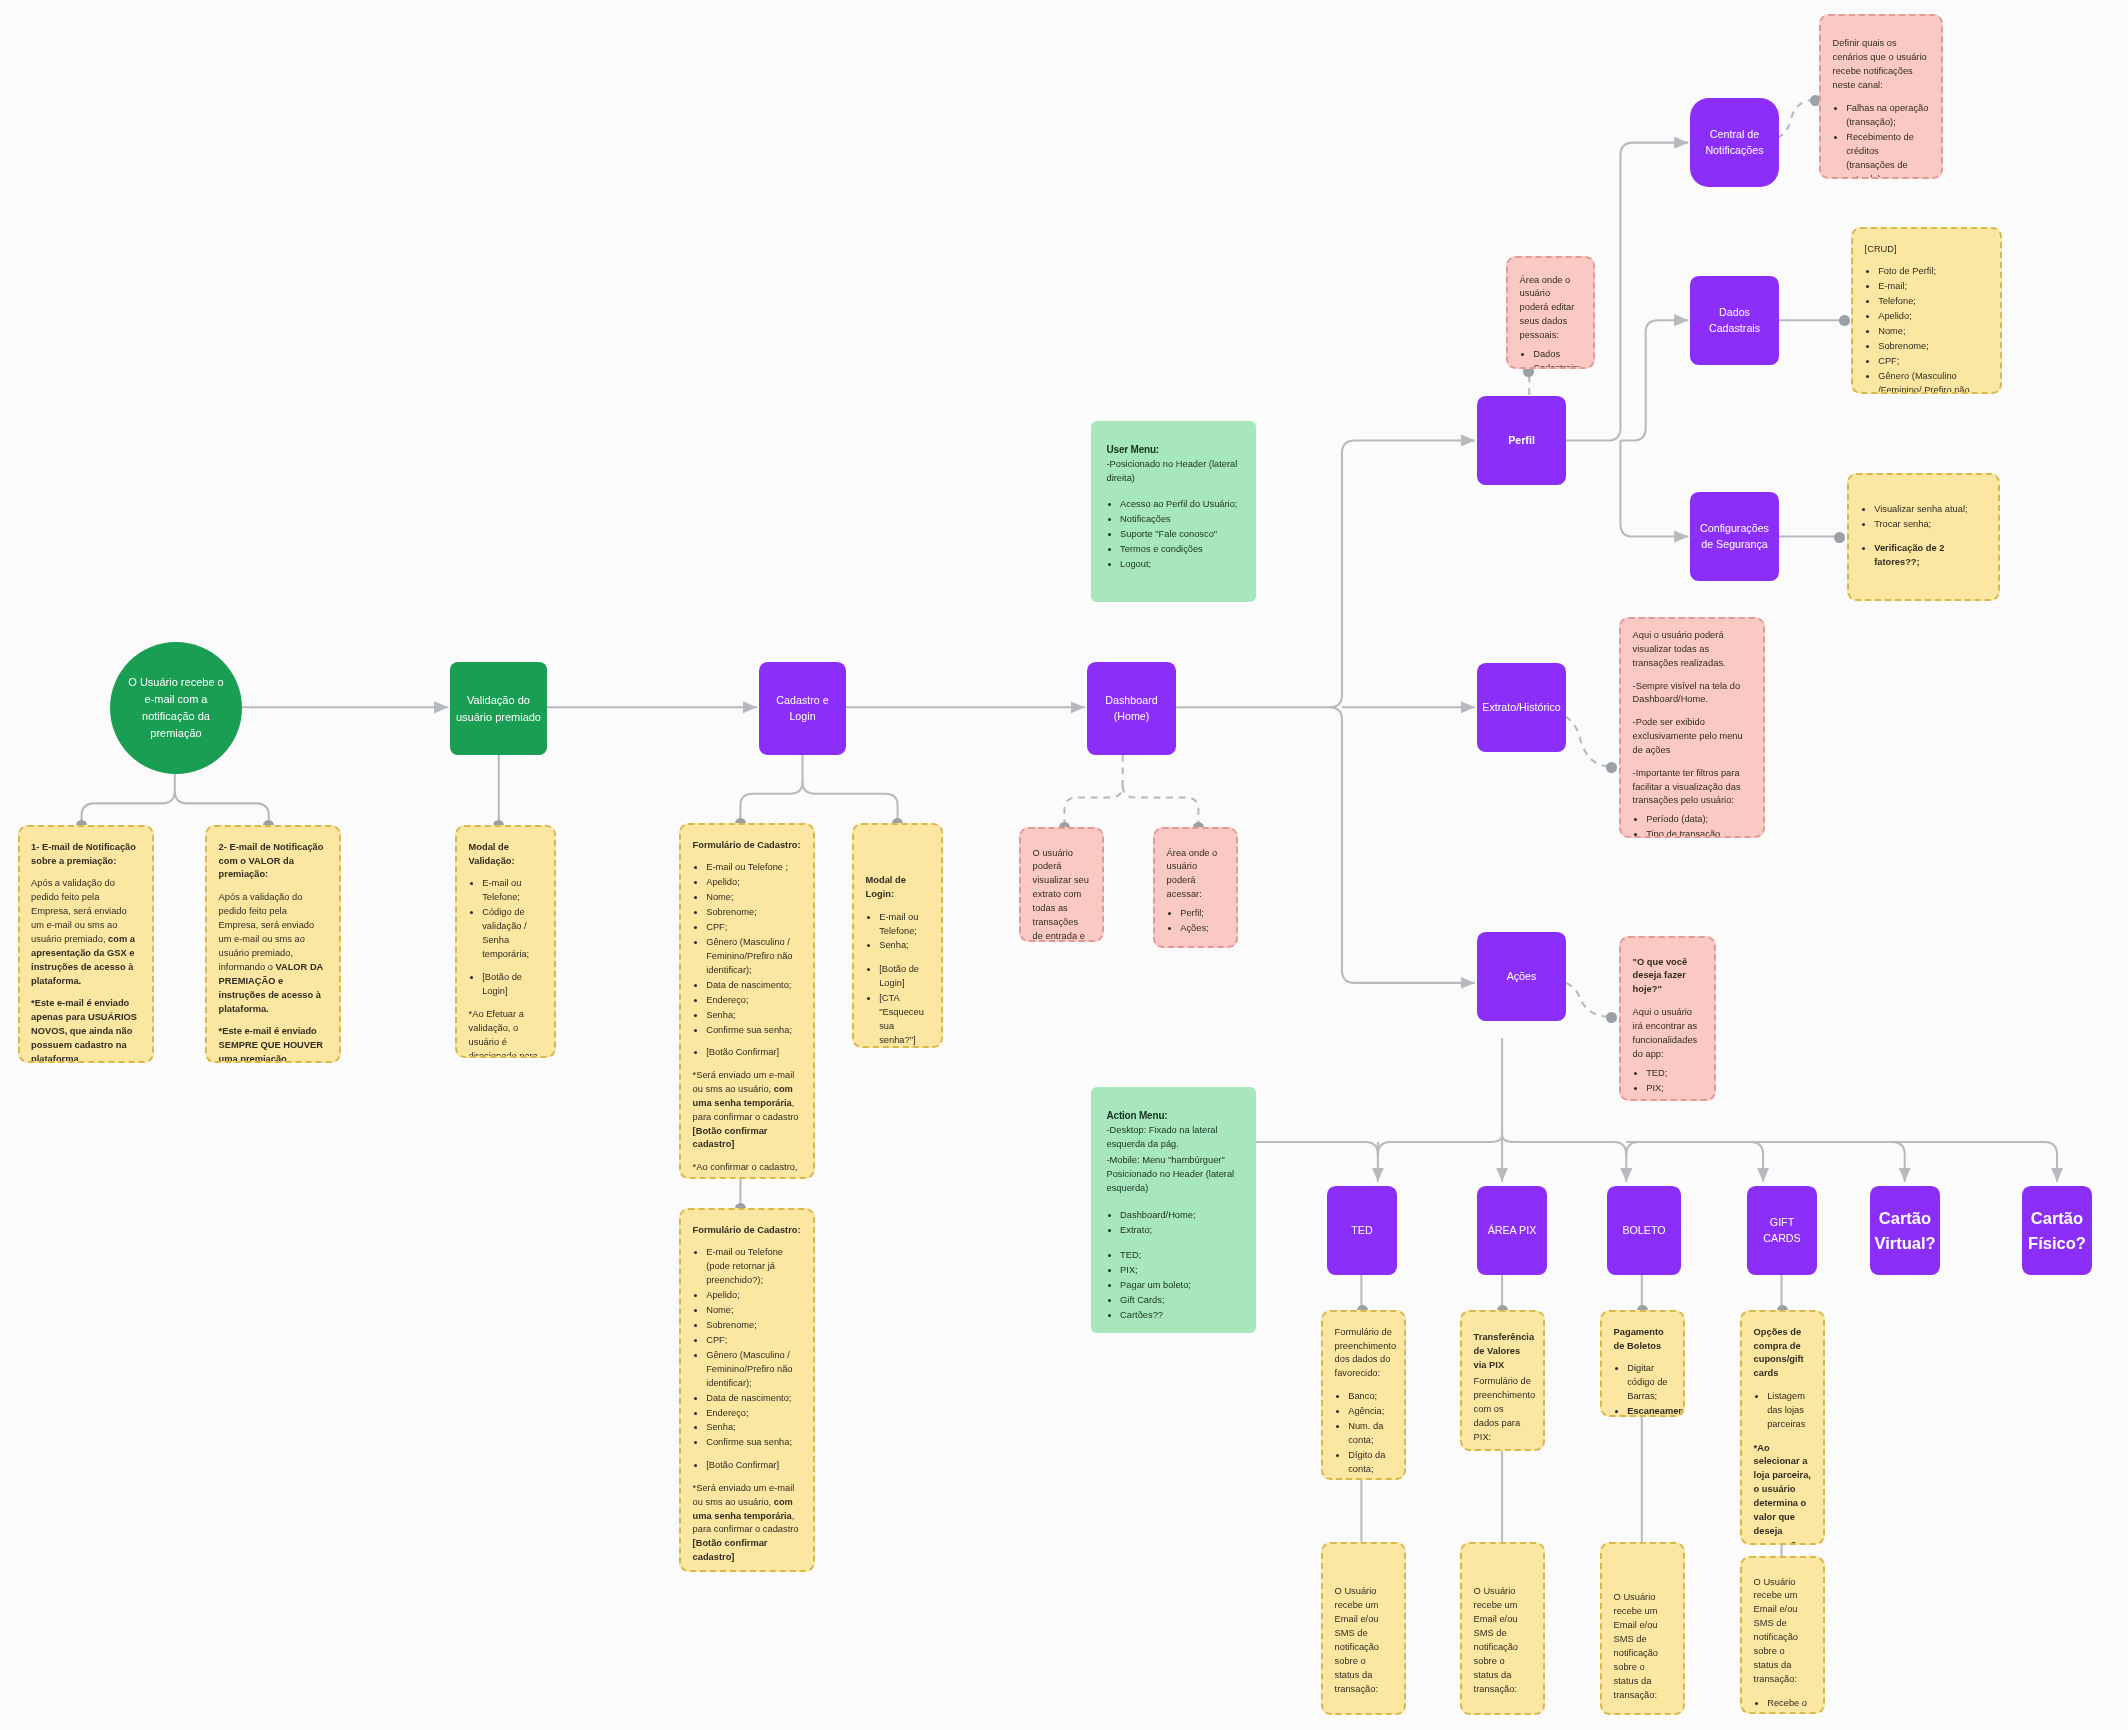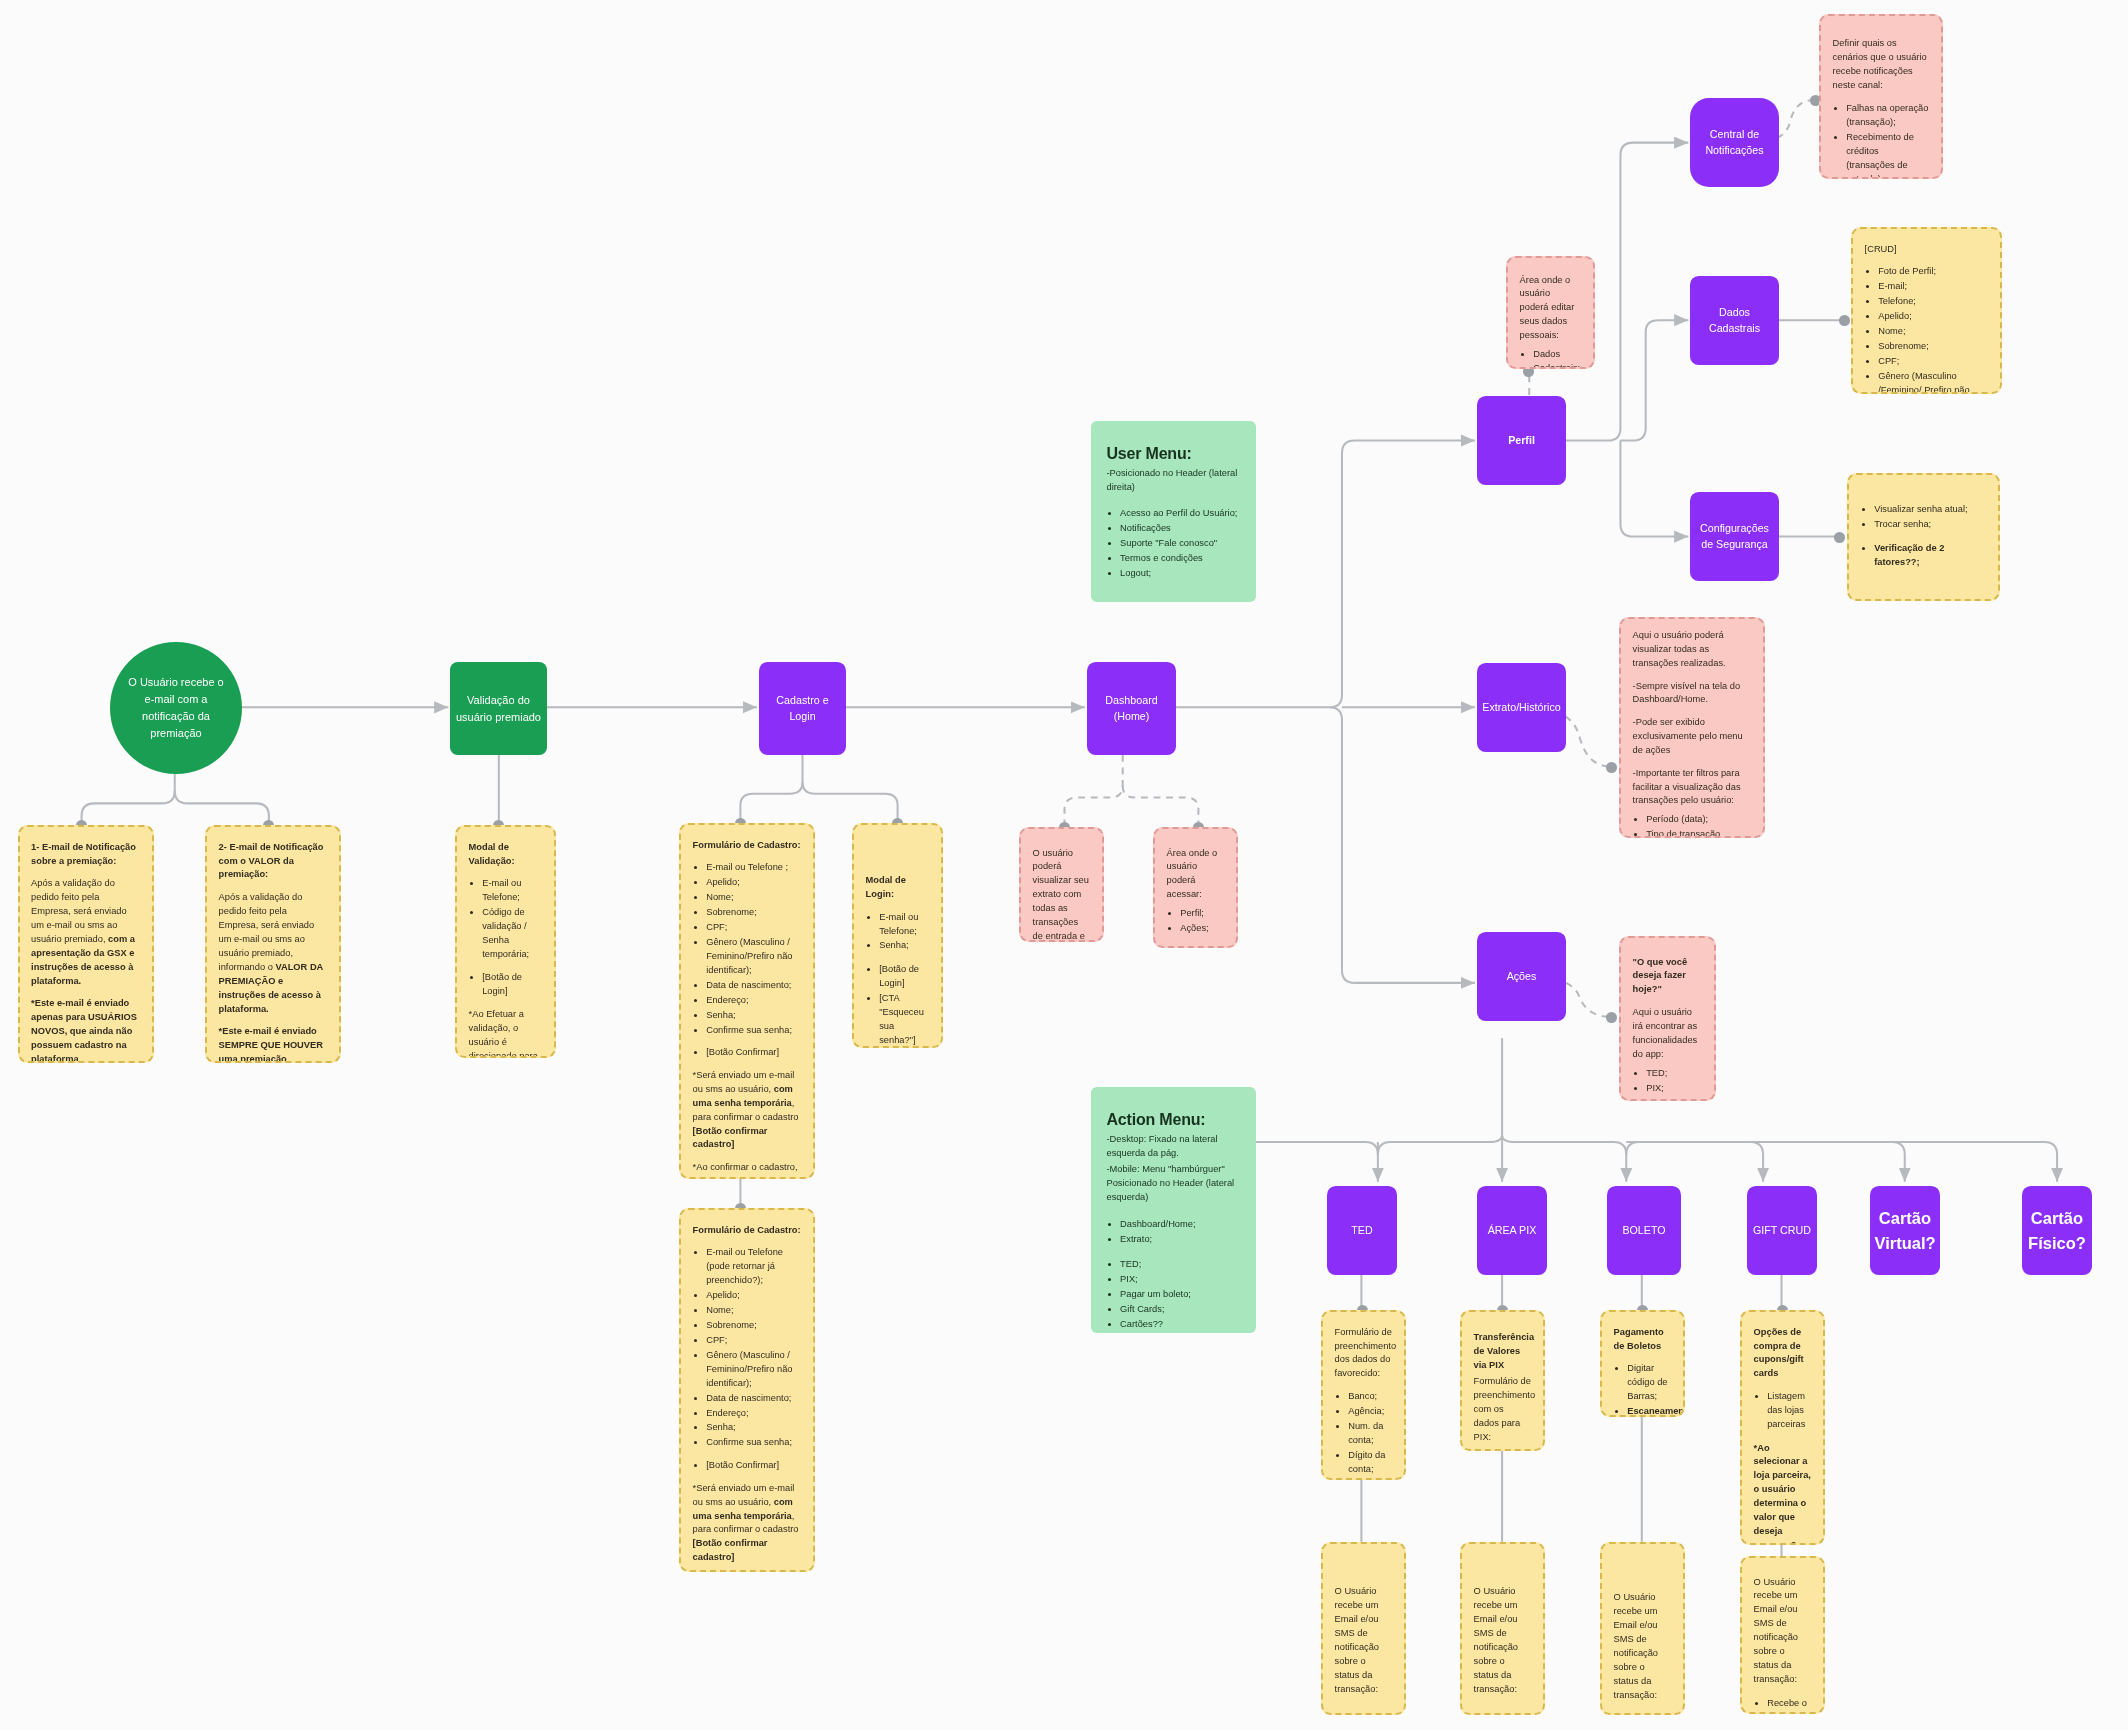--- a/index.html
+++ b/index.html
@@ -14,21 +14,21 @@
   .note{position:absolute;box-sizing:border-box;border-radius:9.7px;padding:13.6px 11.6px 11.6px 11.6px;
         font-size:9.3px;line-height:1.5;color:#312b20;overflow:hidden;}
   .note.yellow{background:#FCE7A2;border:2.1px dashed #D8B84A;}
   .note.pink{background:#FBC9C4;border:2.1px dashed #E09A96;}
   .note.greenfill{background:#A8E6BD;border:none;border-radius:5.8px;color:#17331f;padding:21.3px 15.5px;}
   .note ul{margin:4.9px 0 0 0;padding-left:13.6px;}
   .note li{margin:0 0 1px 0;}
   .note p{margin:0 0 8.7px 0;}
   .note p.tight{margin:0 0 1.9px 0;}
   .note .hdr{font-weight:bold;}
-  .note .big-title{font-size:16px;font-weight:bold;display:block;margin-bottom:1px;letter-spacing:-0.2px;}
+  .note .big-title{font-size:10px;font-weight:bold;display:block;margin-bottom:1px;letter-spacing:-0.2px;}
   b{font-weight:bold;}
   .dot{position:absolute;width:10.7px;height:10.7px;border-radius:50%;background:#9aa0a6;}
 </style>
 </head>
 <body>
 
 <div id="canvas">
 
   <svg id="wires" viewBox="0 0 2193 1783" width="2128" height="1730">
     <defs>
@@ -164,21 +164,21 @@
 
   <div class="node proc" style="left:1467px;top:1186px;width:70px;height:89px;margin-left:10px;">
     <span>ÁREA PIX</span>
   </div>
 
   <div class="node proc" style="left:1607px;top:1186px;width:74px;height:89px;text-align:right;">
     <span>BOLETO</span>
   </div>
 
   <div class="node proc" style="left:1747px;top:1186px;width:70px;height:89px;">
-    <span>GIFT CRUD</span>
+    <span>GIFT CARDS</span>
   </div>
 
   <div class="node proc big" style="left:1870px;top:1186px;width:70px;height:89px;">
     <span>Cartão Virtual?</span>
   </div>
 
   <div class="node proc big" style="left:2022px;top:1186px;width:70px;height:89px;">
     <span>Cartão Físico?</span>
   </div>
 

